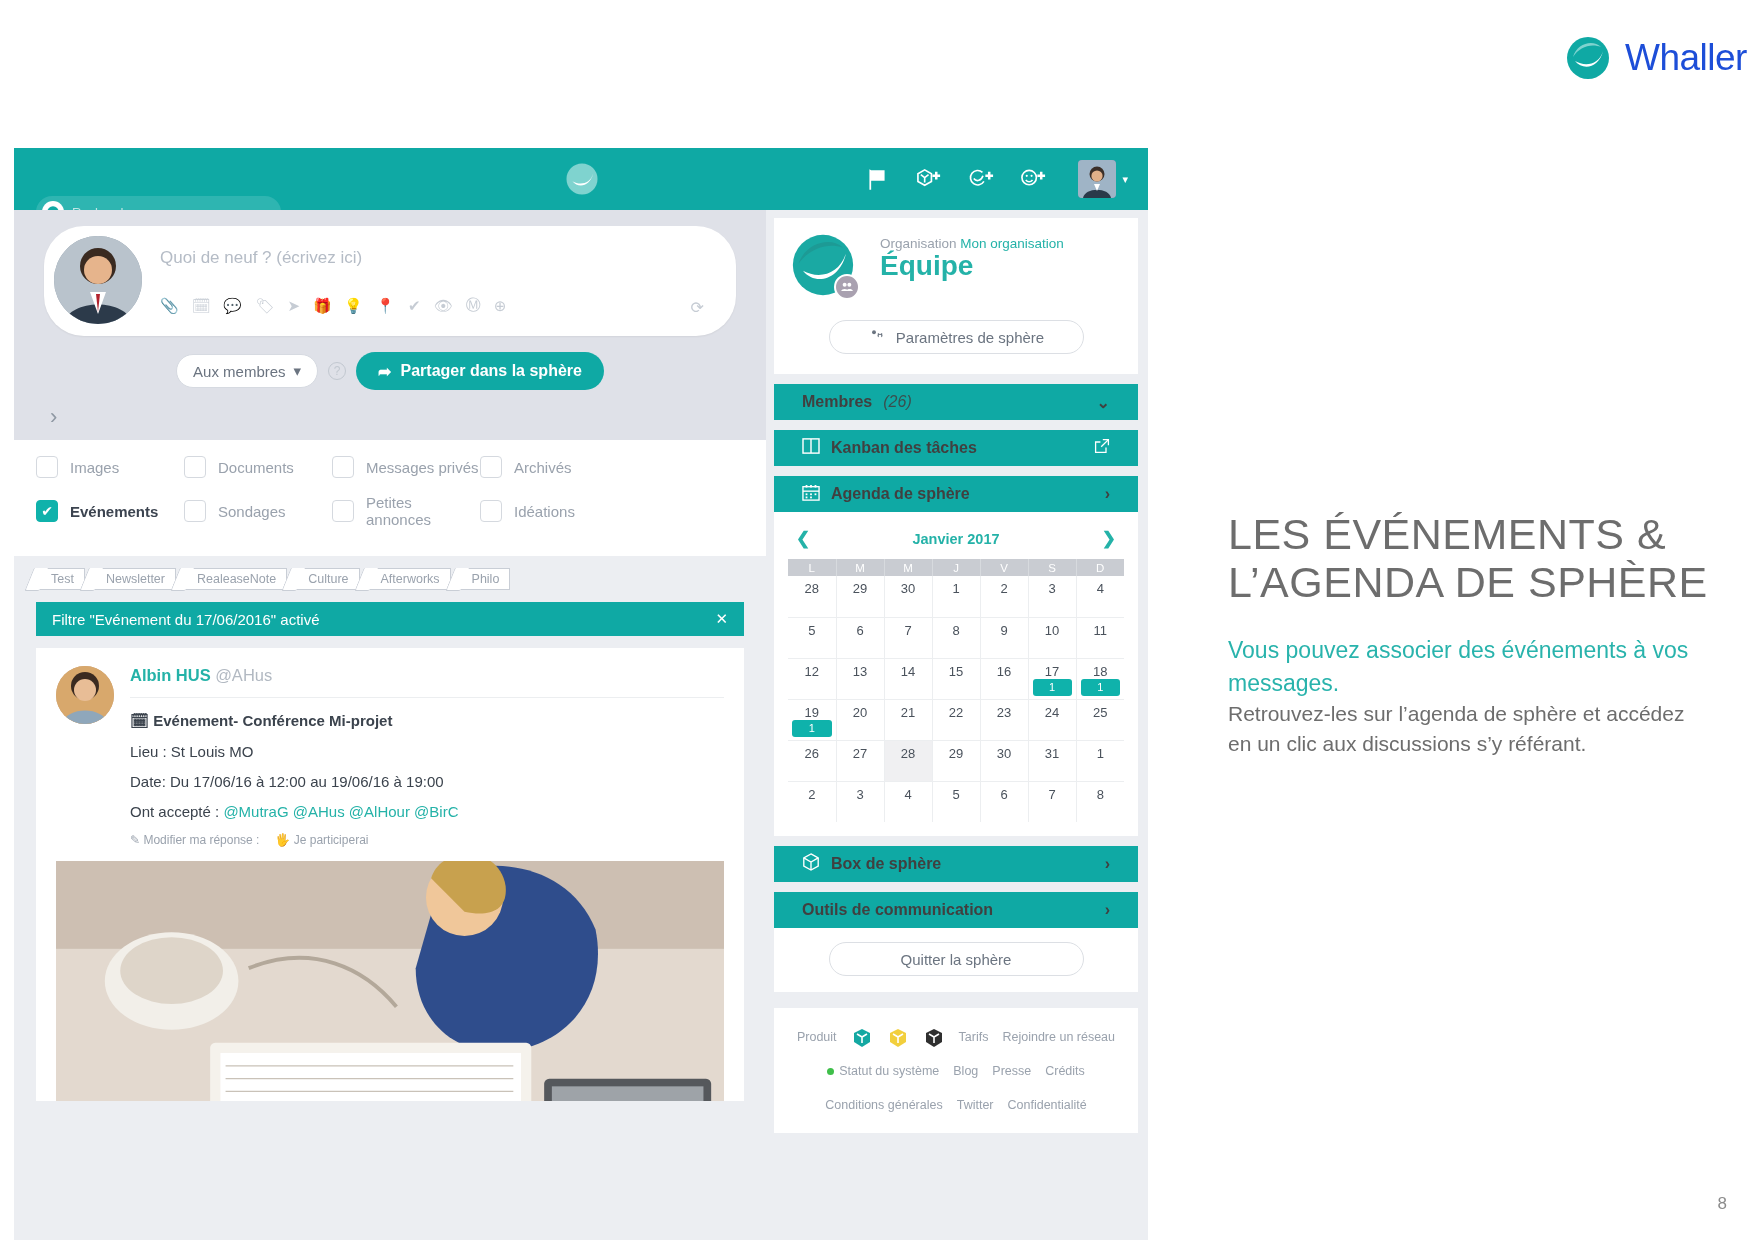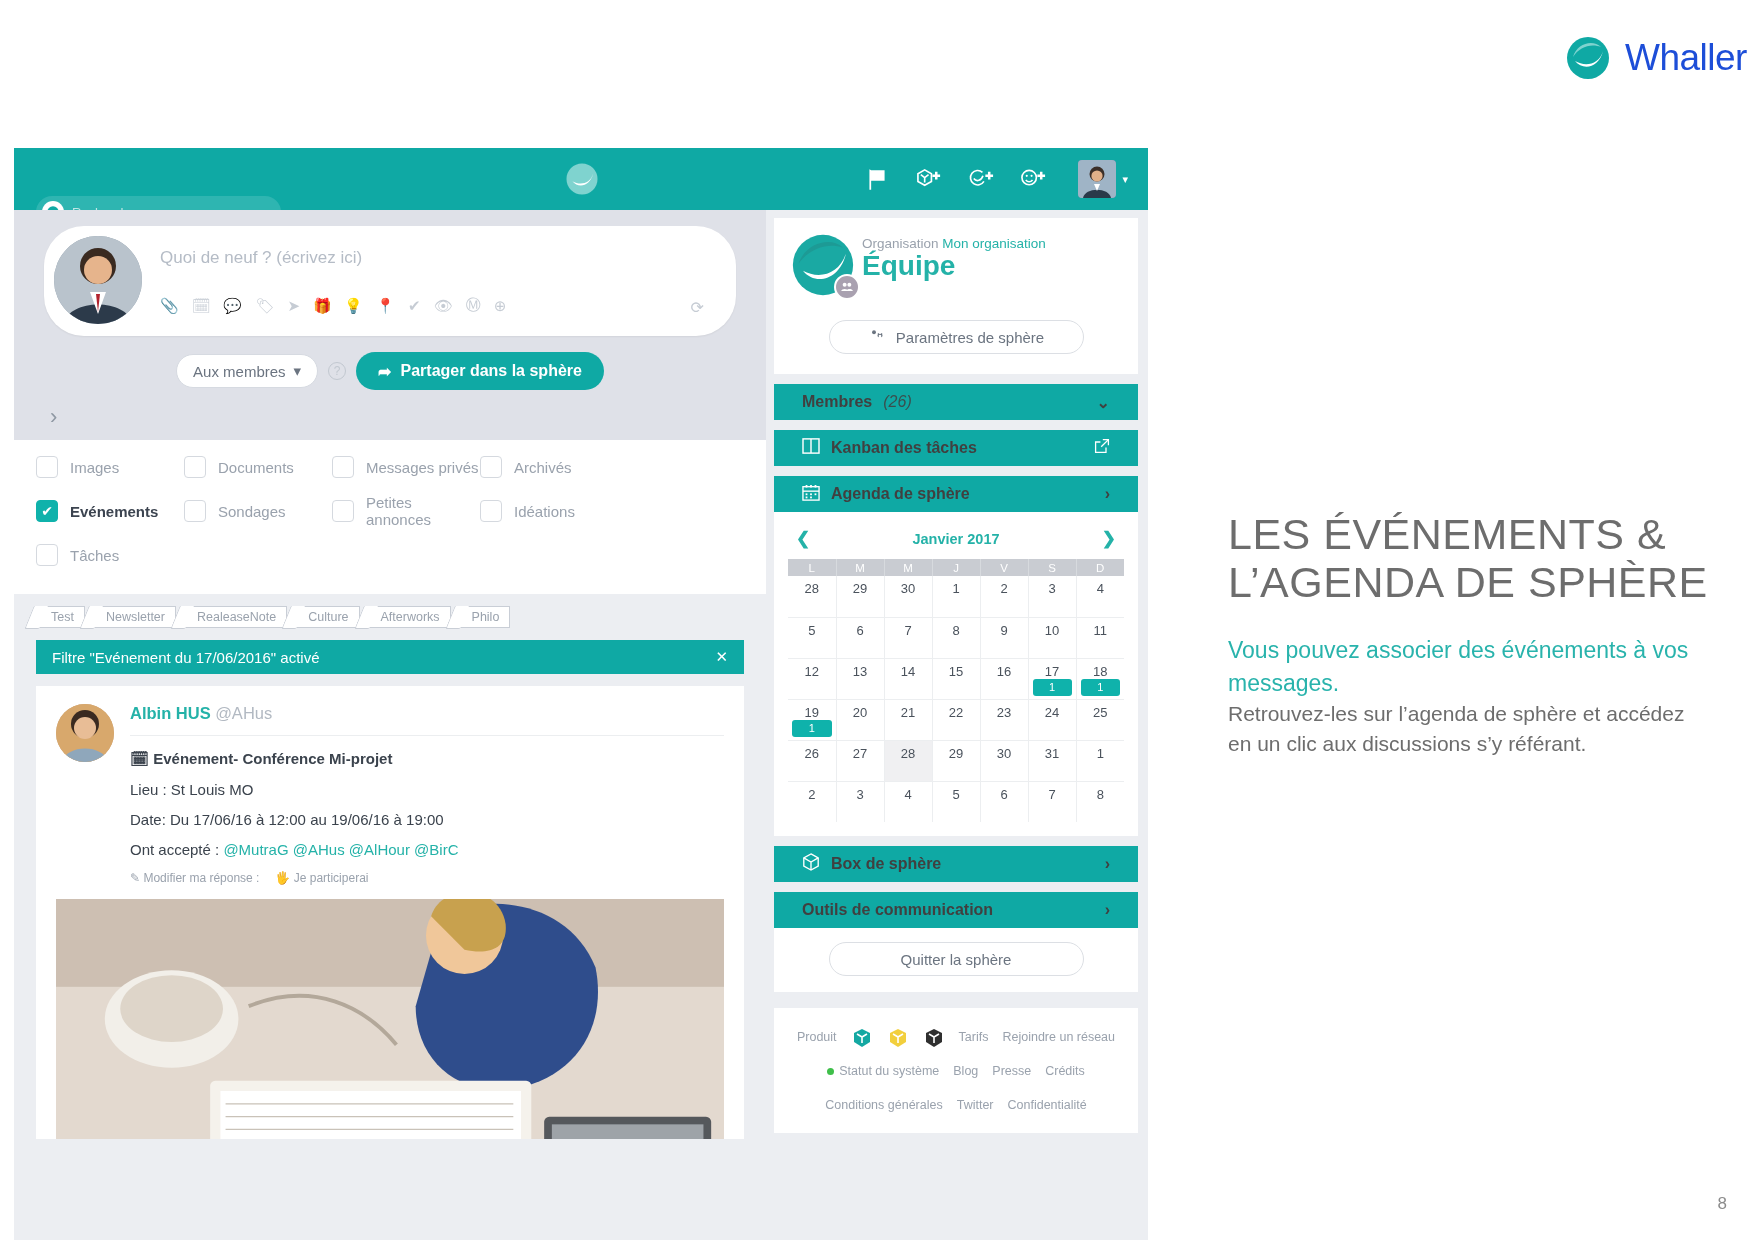--- a/index.html
+++ b/index.html
@@ -115,21 +115,21 @@
   .post-body { padding:14px 0 0 0; }
   .post-line { font-size:15px; color:#3b434d; margin-bottom:13px; }
   .post-line.title { font-weight:bold; }
   .post-line.accent { color:#24b2a8; }
   .post-line.accent .lead { color:#3b434d; }
   .post-meta { display:flex; gap:16px; align-items:center; color:#9aa2ad; font-size:12px; margin-bottom:14px; }
   .post-image { width:100%; height:240px; overflow:hidden; position:relative; }
 
   
   .sphere-card { background:#fff; padding:14px 16px 20px 16px; }
-  .sphere-head { display:flex; gap:6px; align-items:flex-start; }
+  .sphere-head { display:flex; gap:24px; align-items:flex-start; }
   .sphere-logo { width:66px; height:66px; position:relative; flex:none; }
   .sphere-badge { position:absolute; right:-4px; bottom:-2px; width:26px; height:26px; border-radius:50%; background:#a9a1b0; border:2px solid #fff; display:flex; align-items:center; justify-content:center; color:#fff; font-size:12px; }
   .sphere-org { font-size:13.5px; color:#9aa2ad; padding-top:4px; }
   .sphere-org b { color:#24b2a8; font-weight:normal; }
   .sphere-title { font-size:28px; color:#24b2a8; font-weight:bold; line-height:1.1; }
   .params-btn {
     margin:22px auto 0 auto; width:255px; height:34px; border:1px solid #dcdfe4; border-radius:18px;
     display:flex; align-items:center; justify-content:center; gap:10px; color:#6b7480; font-size:15px; background:#fff;
   }
 
@@ -339,26 +339,20 @@
               <span class="cbox"></span>
               <span class="flabel">Sondages</span>
             </span>
             <span class="fitem">
               <span class="cbox"></span>
               <span class="flabel">Petites annonces</span>
             </span>
             <span class="fitem">
               <span class="cbox"></span>
               <span class="flabel">Idéations</span>
-            </span>
-          </div>
-          <div class="frow">
-            <span class="fitem">
-              <span class="cbox"></span>
-              <span class="flabel">Tâches</span>
             </span>
           </div>
         </div>
 
         <div class="tags-zone">
           <span class="tag">Test</span>
           <span class="tag">Newsletter</span>
           <span class="tag">RealeaseNote</span>
           <span class="tag">Culture</span>
           <span class="tag">Afterworks</span>

